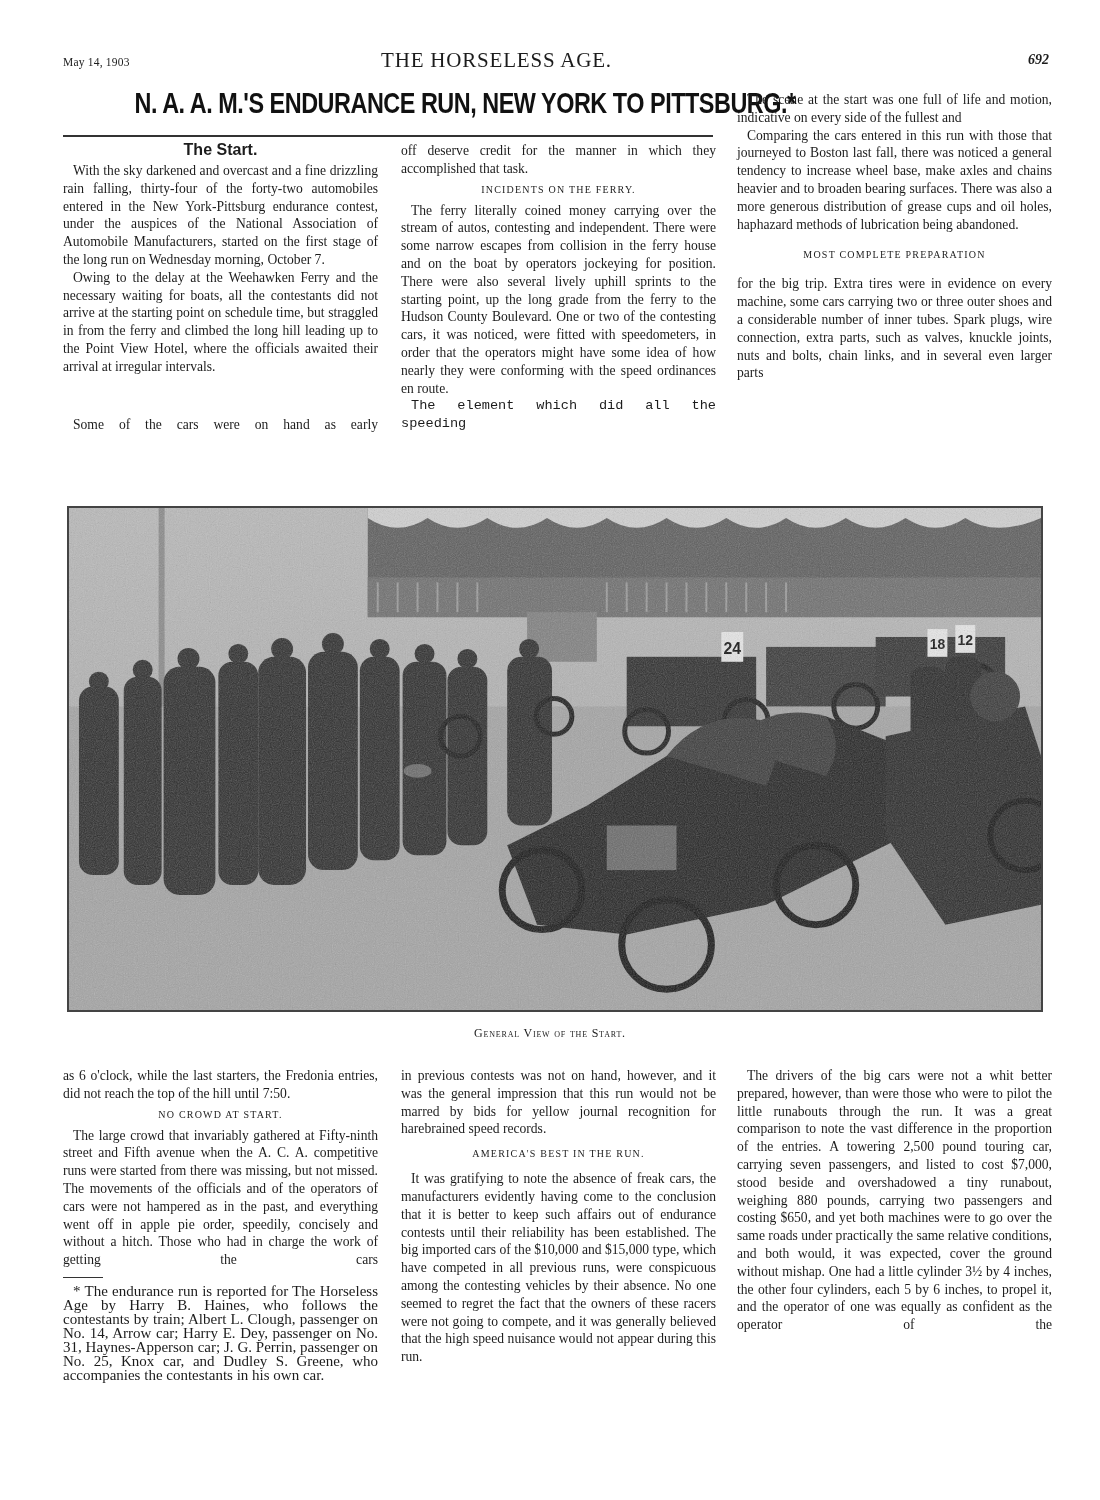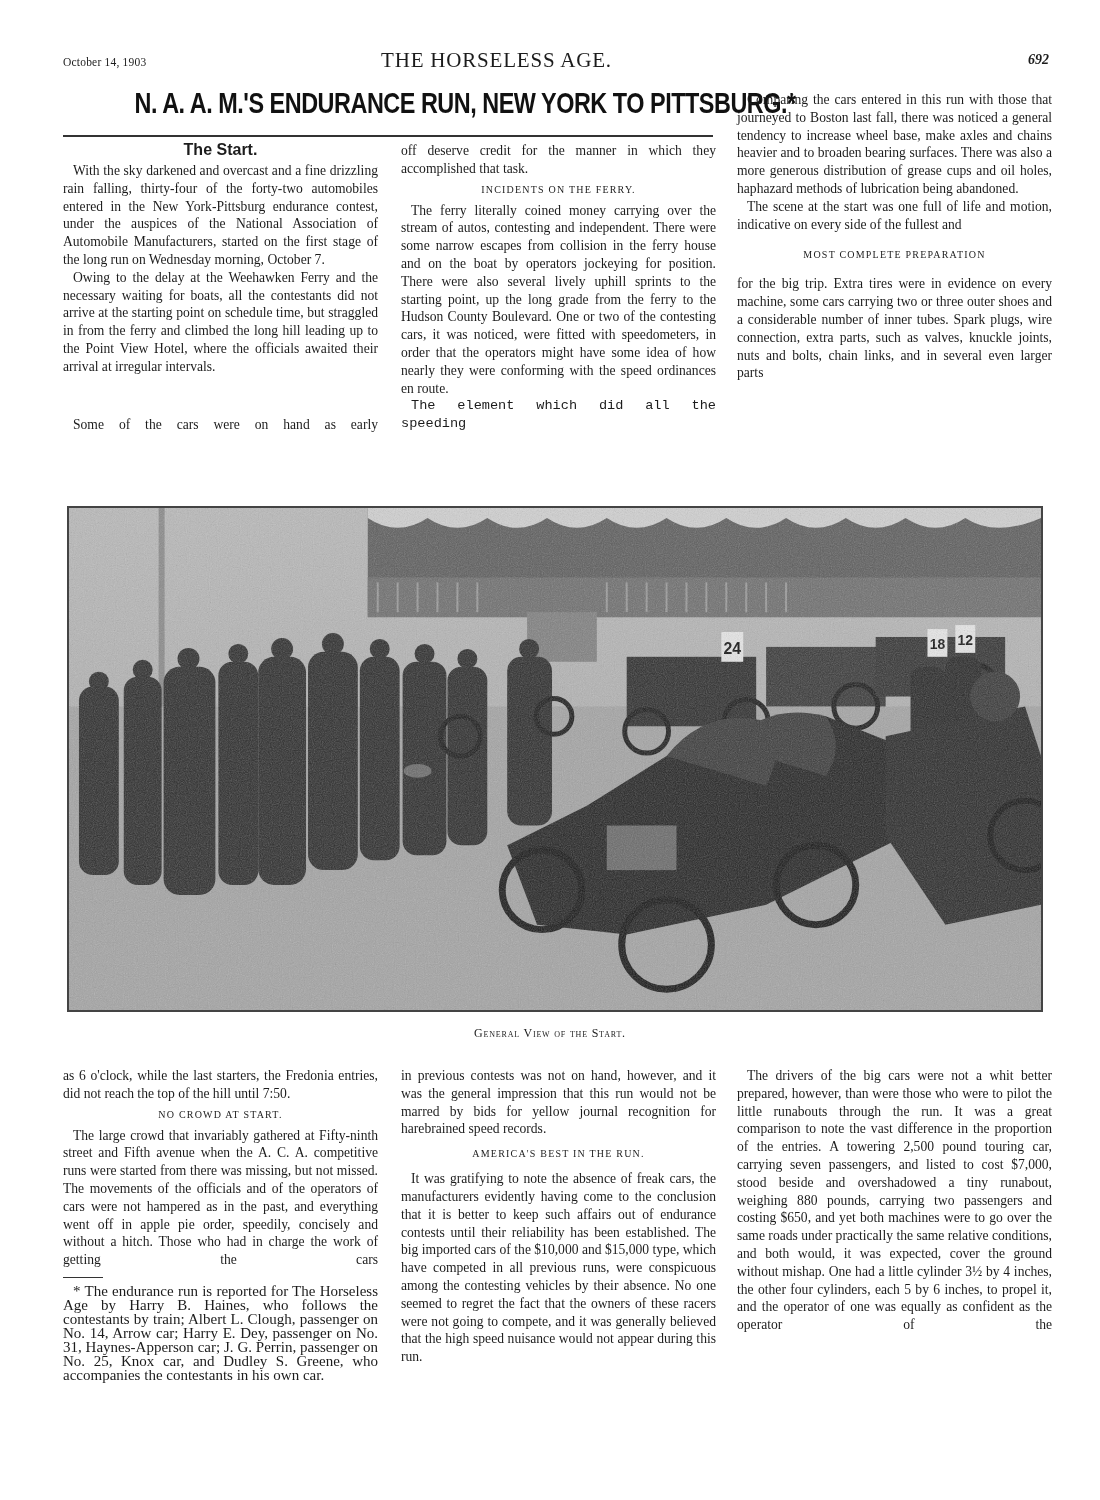--- a/index.html
+++ b/index.html
@@ -50,21 +50,21 @@
   .photo svg { width: 100%; height: 100%; display: block; }
   .caption {
     position: absolute; top: 1026px; left: 0; width: 1100px; text-align: center;
     font-size: 12px; font-variant: small-caps; letter-spacing: 0.8px;
   }
 </style>
 </head>
 <body>
 
 <div class="running-head">
-  <span class="rh-date">October 14, 1903</span>
+  <span class="rh-date">May 14, 1903</span>
   <span class="rh-title">THE HORSELESS AGE.</span>
   <span class="rh-page">692</span>
 </div>
 
 <div class="headline">N. A. A. M.'S ENDURANCE RUN, NEW YORK TO PITTSBURG.*</div>
 <div class="headline-rule"></div>
 
 <div class="col" id="col1-top">
   <div class="section-title">The Start.</div>
   <p>With the sky darkened and overcast and a fine drizzling rain falling, thirty-four of the forty-two automobiles entered in the New York-Pittsburg endurance contest, under the auspices of the National Association of Automobile Manufacturers, started on the first stage of the long run on Wednesday morning, October 7.</p>
@@ -73,22 +73,22 @@
 </div>
 
 <div class="col" id="col2-top">
   <p class="noindent">off deserve credit for the manner in which they accomplished that task.</p>
   <div class="sub">INCIDENTS ON THE FERRY.</div>
   <p>The ferry literally coined money carrying over the stream of autos, contesting and independent. There were some narrow escapes from collision in the ferry house and on the boat by operators jockeying for position. There were also several lively uphill sprints to the starting point, up the long grade from the ferry to the Hudson County Boulevard. One or two of the contesting cars, it was noticed, were fitted with speedometers, in order that the operators might have some idea of how nearly they were conforming with the speed ordinances en route.</p>
   <p style="text-align-last: justify; font-family: Liberation Mono, monospace;">The element which did all the speeding</p>
 </div>
 
 <div class="col" id="col3-top">
+  <p>The scene at the start was one full of life and motion, indicative on every side of the fullest and</p>
   <p>Comparing the cars entered in this run with those that journeyed to Boston last fall, there was noticed a general tendency to increase wheel base, make axles and chains heavier and to broaden bearing surfaces. There was also a more generous distribution of grease cups and oil holes, haphazard methods of lubrication being abandoned.</p>
-  <p>The scene at the start was one full of life and motion, indicative on every side of the fullest and</p>
   <div class="sub" style="margin:14px 0 12px 0;">MOST COMPLETE PREPARATION</div>
   <p class="noindent" style="text-align-last: justify;">for the big trip. Extra tires were in evidence on every machine, some cars carrying two or three outer shoes and a considerable number of inner tubes. Spark plugs, wire connection, extra parts, such as valves, knuckle joints, nuts and bolts, chain links, and in several even larger parts</p>
 </div>
 
 <div class="photo">
   <svg viewBox="0 0 976 506" preserveAspectRatio="none">
     <defs>
       <filter id="grain">
         <feTurbulence type="fractalNoise" baseFrequency="0.9" numOctaves="2" seed="3"></feTurbulence>
         <feColorMatrix type="saturate" values="0"></feColorMatrix>

